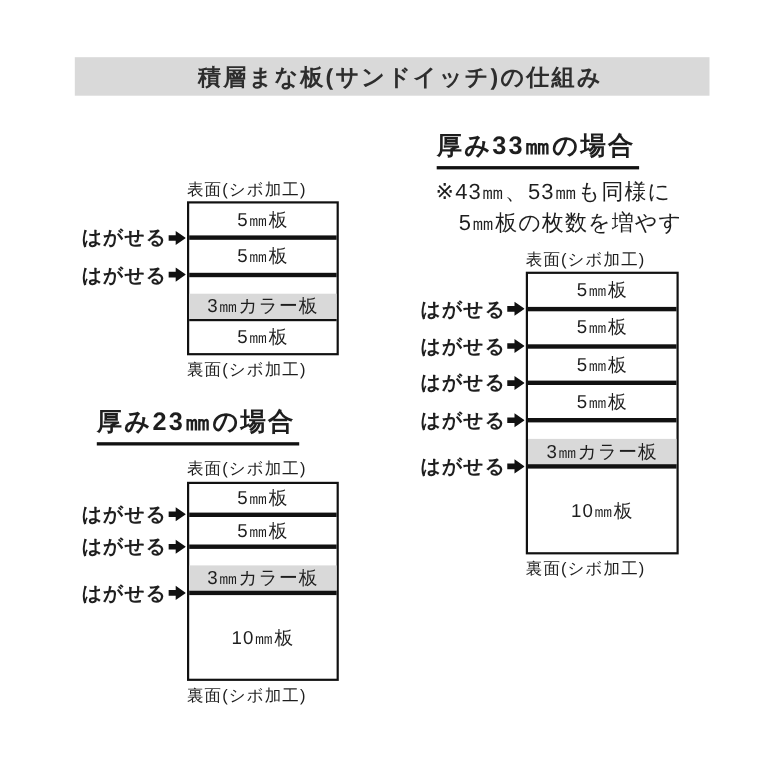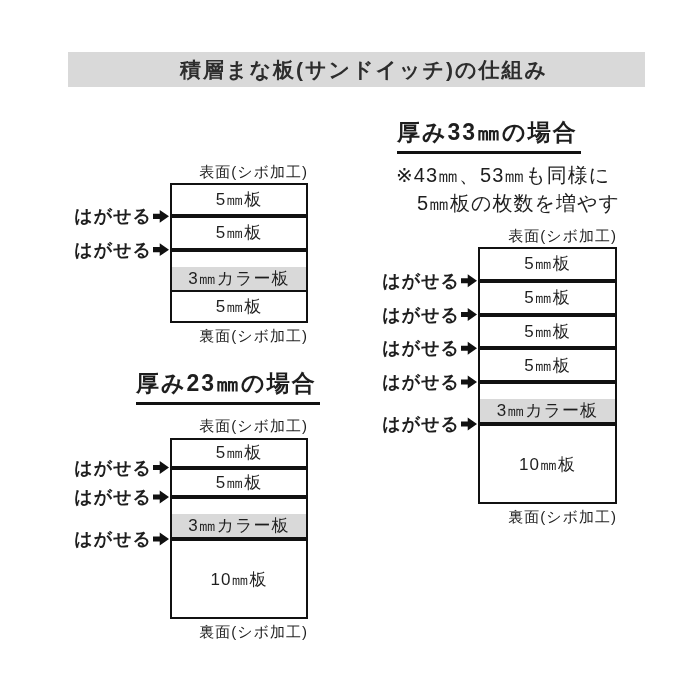--- a/index.html
+++ b/index.html
@@ -21,32 +21,32 @@
     font-size:21px;font-weight:bold;letter-spacing:2px;color:#2d2d2d;padding-left:15px;
   }
   
   .diagram{position:absolute;inset:0;pointer-events:none;}
   .heading{
     position:absolute;margin:0;font-size:23px;font-weight:bold;letter-spacing:2px;
     color:var(--text);border-bottom:3px solid var(--line);padding:0 3px 3px 0;
     white-space:nowrap;
   }
   .d18 .heading{left:88px;top:117px;}
-  .d23 .heading{left:88px;top:368px;margin-left:48px;}
+  .d23 .heading{left:88px;top:368px;}
   .d33 .heading{left:397px;top:117px;}
 
   .note{
     position:absolute;left:396px;top:161px;font-size:20px;line-height:28px;
     letter-spacing:1px;color:var(--text);white-space:nowrap;
   }
   .note .line2{display:block;padding-left:21px;}
 
   
   .face-label{
-    position:absolute;font-size:15px;letter-spacing:1px;text-align:right;
+    position:absolute;font-size:15px;letter-spacing:1px;text-align:left;
     color:var(--text);white-space:nowrap;
   }
   .d18 .surface{left:170px;width:138px;top:163px;}
   .d18 .back   {left:170px;width:138px;top:327px;}
   .d23 .surface{left:170px;width:138px;top:417px;}
   .d23 .back   {left:170px;width:138px;top:623px;}
   .d33 .surface{left:478px;width:139px;top:227px;}
   .d33 .back   {left:478px;width:139px;top:508px;}
 
   

